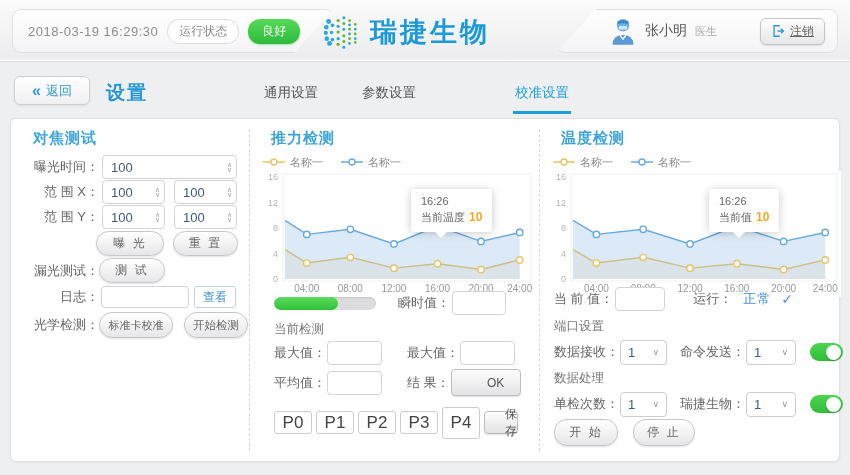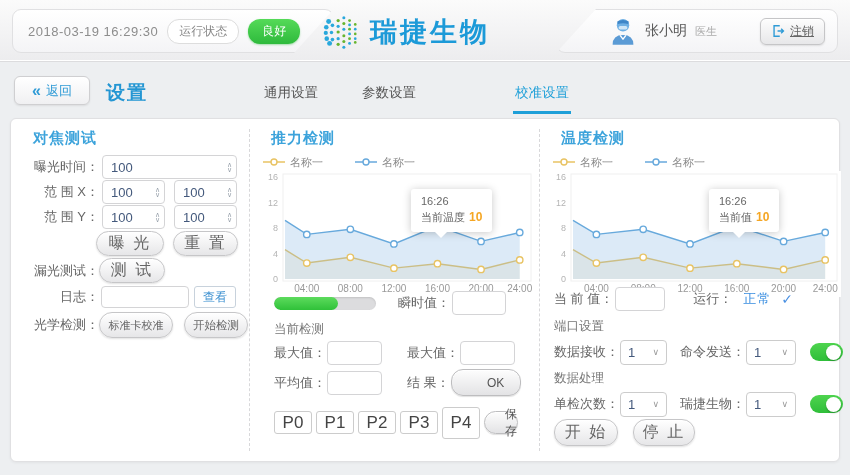--- a/index.html
+++ b/index.html
@@ -64,32 +64,32 @@
   .spin { display:flex; flex-direction:column; align-items:center; justify-content:center;
     margin-left:2px; cursor:pointer; }
   .spin i { font-style:normal; font-size:7px; line-height:5px; color:#9aa3ad; }
   .selbox { height:25px; background:#fff; border:1px solid #ccc; border-radius:4px;
     display:flex; align-items:center; justify-content:space-between; padding:0 7px; cursor:pointer; }
   .selbox .val { font-size:13px; color:#44597c; }
   .selbox .chev { font-size:9px; color:#999; }
 
   
   .pbtn { background:linear-gradient(#ffffff,#e6e6e8); border:1px solid #c6c6c8; border-radius:13px;
-    font-size:16px; color:#666; display:flex; align-items:center; justify-content:center;
+    font-size:12px; color:#666; display:flex; align-items:center; justify-content:center;
     cursor:pointer; box-shadow:inset 0 1px 0 #fff,0 1px 2px rgba(0,0,0,.12); letter-spacing:2px; white-space:nowrap; }
-  .sqbtn { background:linear-gradient(#fdfdfd,#e3e3e5); border:1px solid #bdbdbf; border-radius:12px;
+  .sqbtn { background:linear-gradient(#fdfdfd,#e3e3e5); border:1px solid #bdbdbf; border-radius:4px;
     font-size:12px; color:#555; display:flex; align-items:center; justify-content:center;
     cursor:pointer; box-shadow:inset 0 1px 0 #fff,0 1px 1px rgba(0,0,0,.12);padding-left:20px; }
   .flatbtn { background:#fff; border:1px solid #ccc; border-radius:3px; font-size:17px; color:#444;
     display:flex; align-items:center; justify-content:center; cursor:pointer; }
   .viewbtn { background:#fff; border:1px solid #c8d2dc; border-radius:3px; font-size:12px; color:#3a8fd0;
     display:flex; align-items:center; justify-content:center; cursor:pointer; }
 
   
-  .legend { display:flex; gap:32px; }
+  .legend { display:flex; gap:18px; }
   .lg { display:flex; align-items:center; gap:5px; font-size:11px; color:#8a8a8a; }
   .chart { position:absolute; background:#fff; }
   .tooltip { position:absolute; left:150px; top:18px; background:#fff; border-radius:3px;
     box-shadow:0 1px 8px rgba(0,0,0,.22); padding:6px 10px 7px; z-index:5; }
   .tooltip:after { content:""; position:absolute; left:24px; bottom:-6px; width:0; height:0;
     border-left:6px solid transparent; border-right:6px solid transparent; border-top:6px solid #fff; }
   .tt-time { font-size:11px; color:#666; margin-bottom:3px; }
   .tt-line { font-size:11px; color:#666; }
   .tt-val { font-size:12px; color:#f5a623; font-weight:bold; margin-left:4px; }
 

